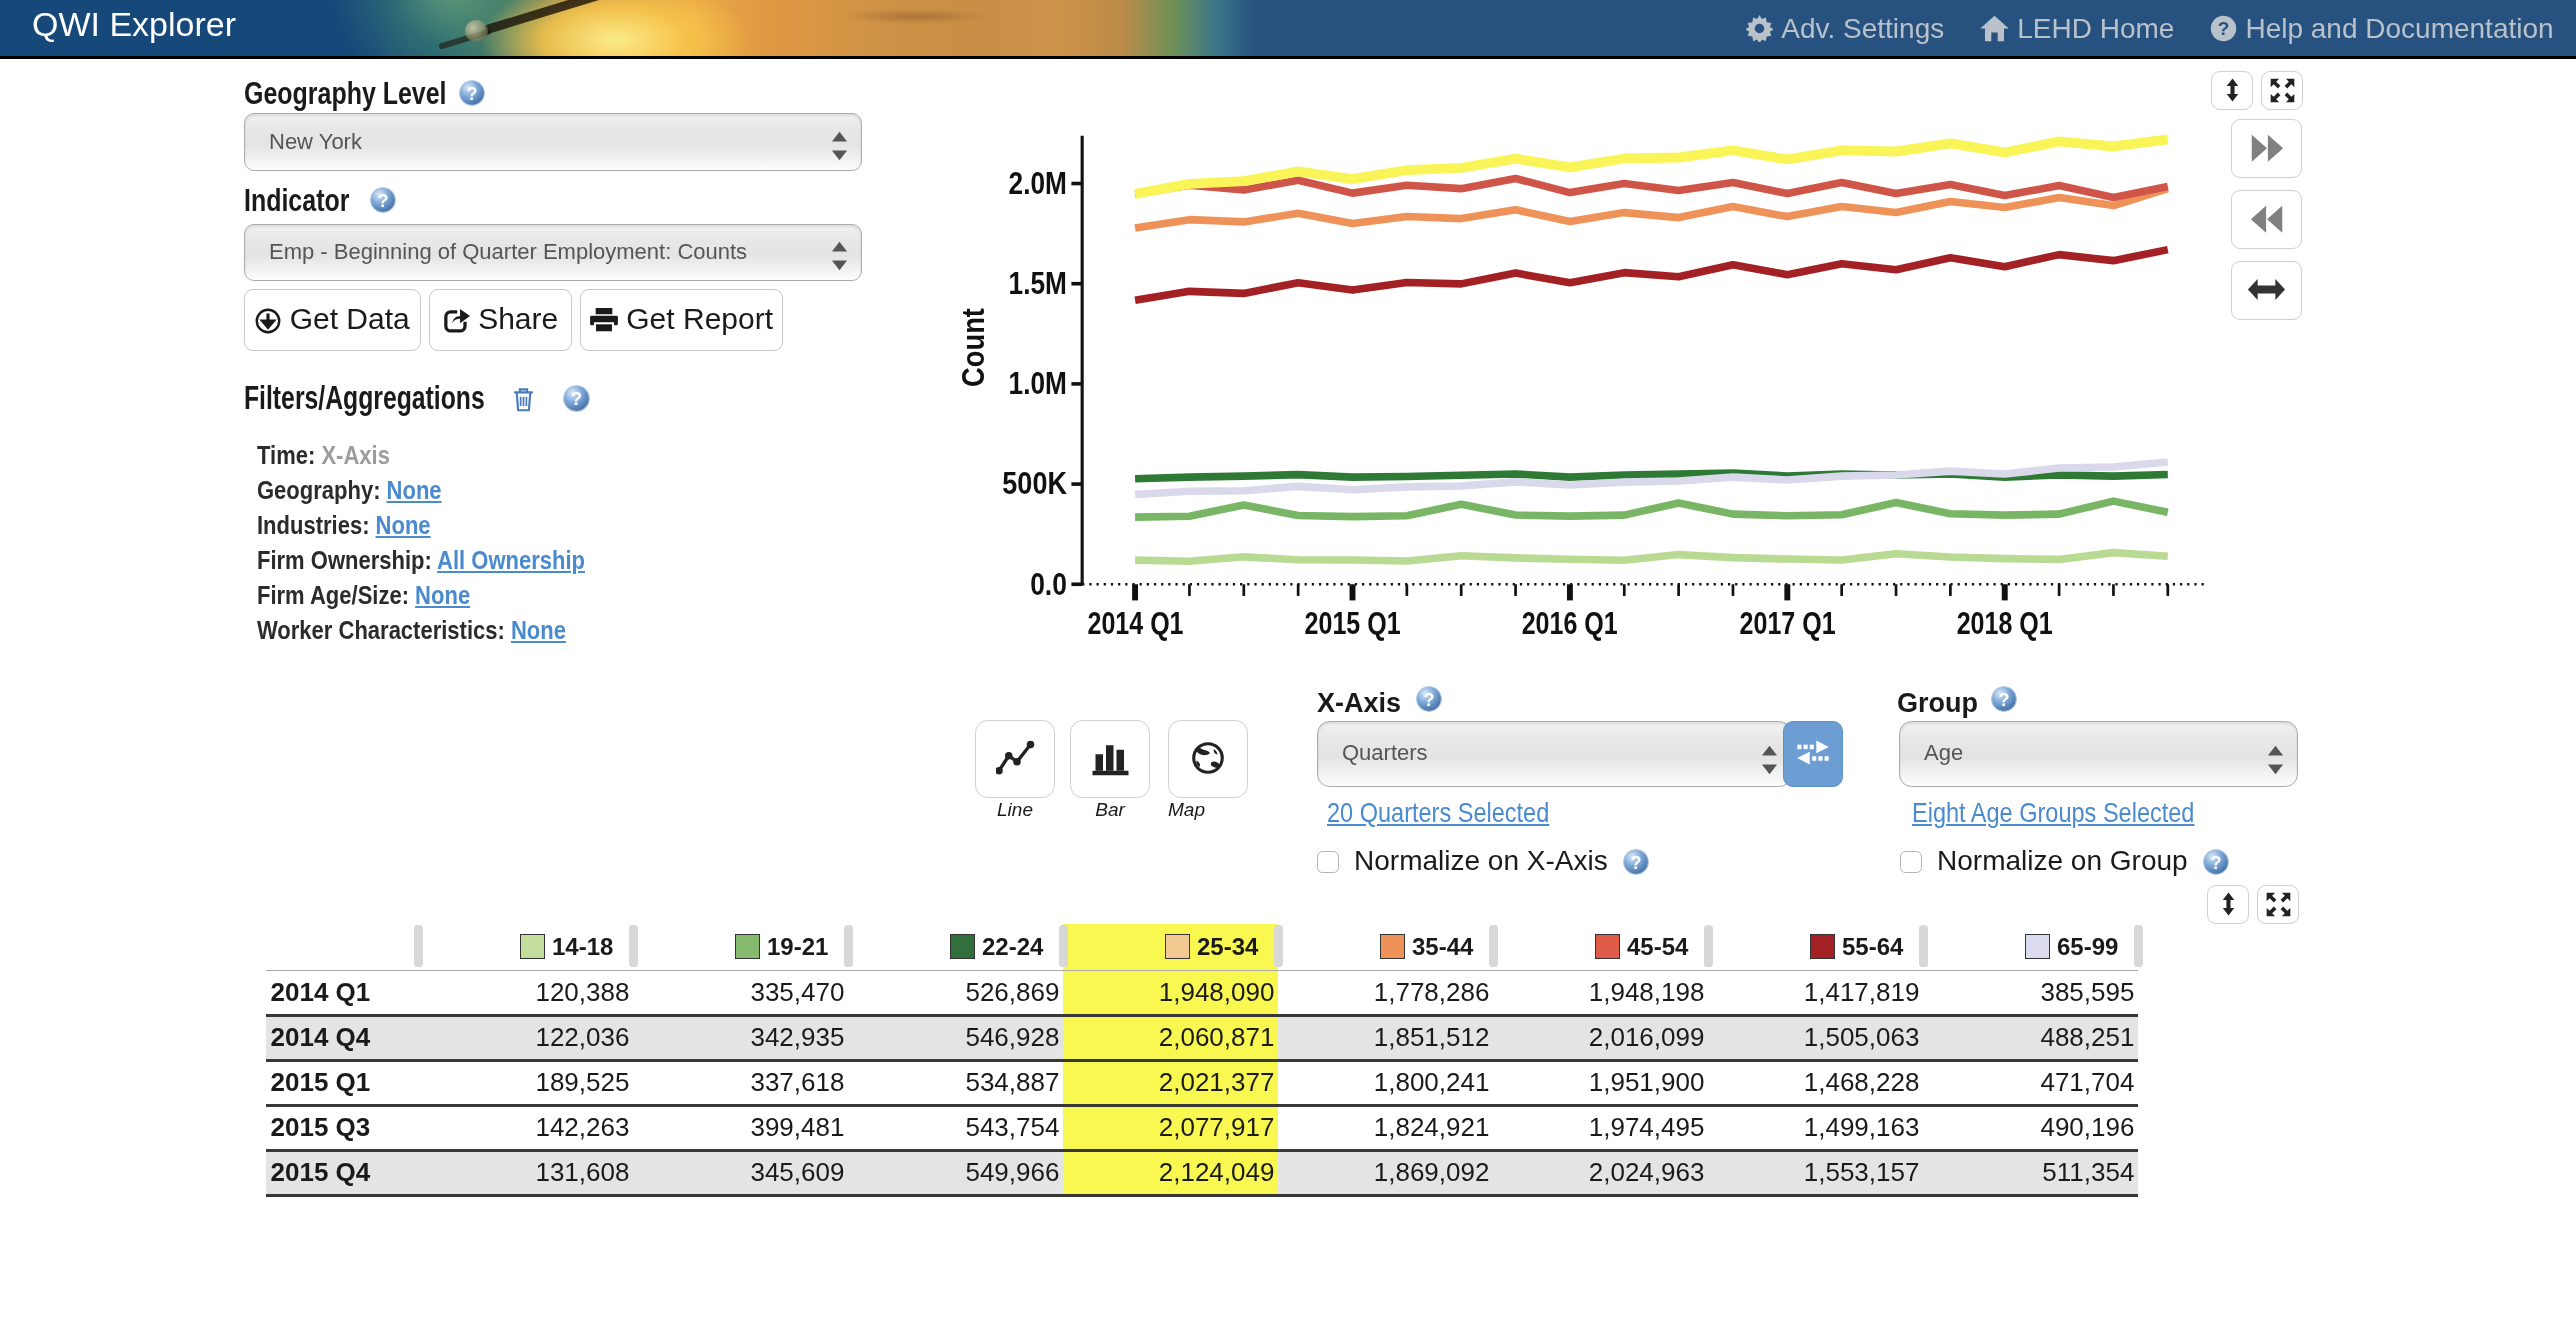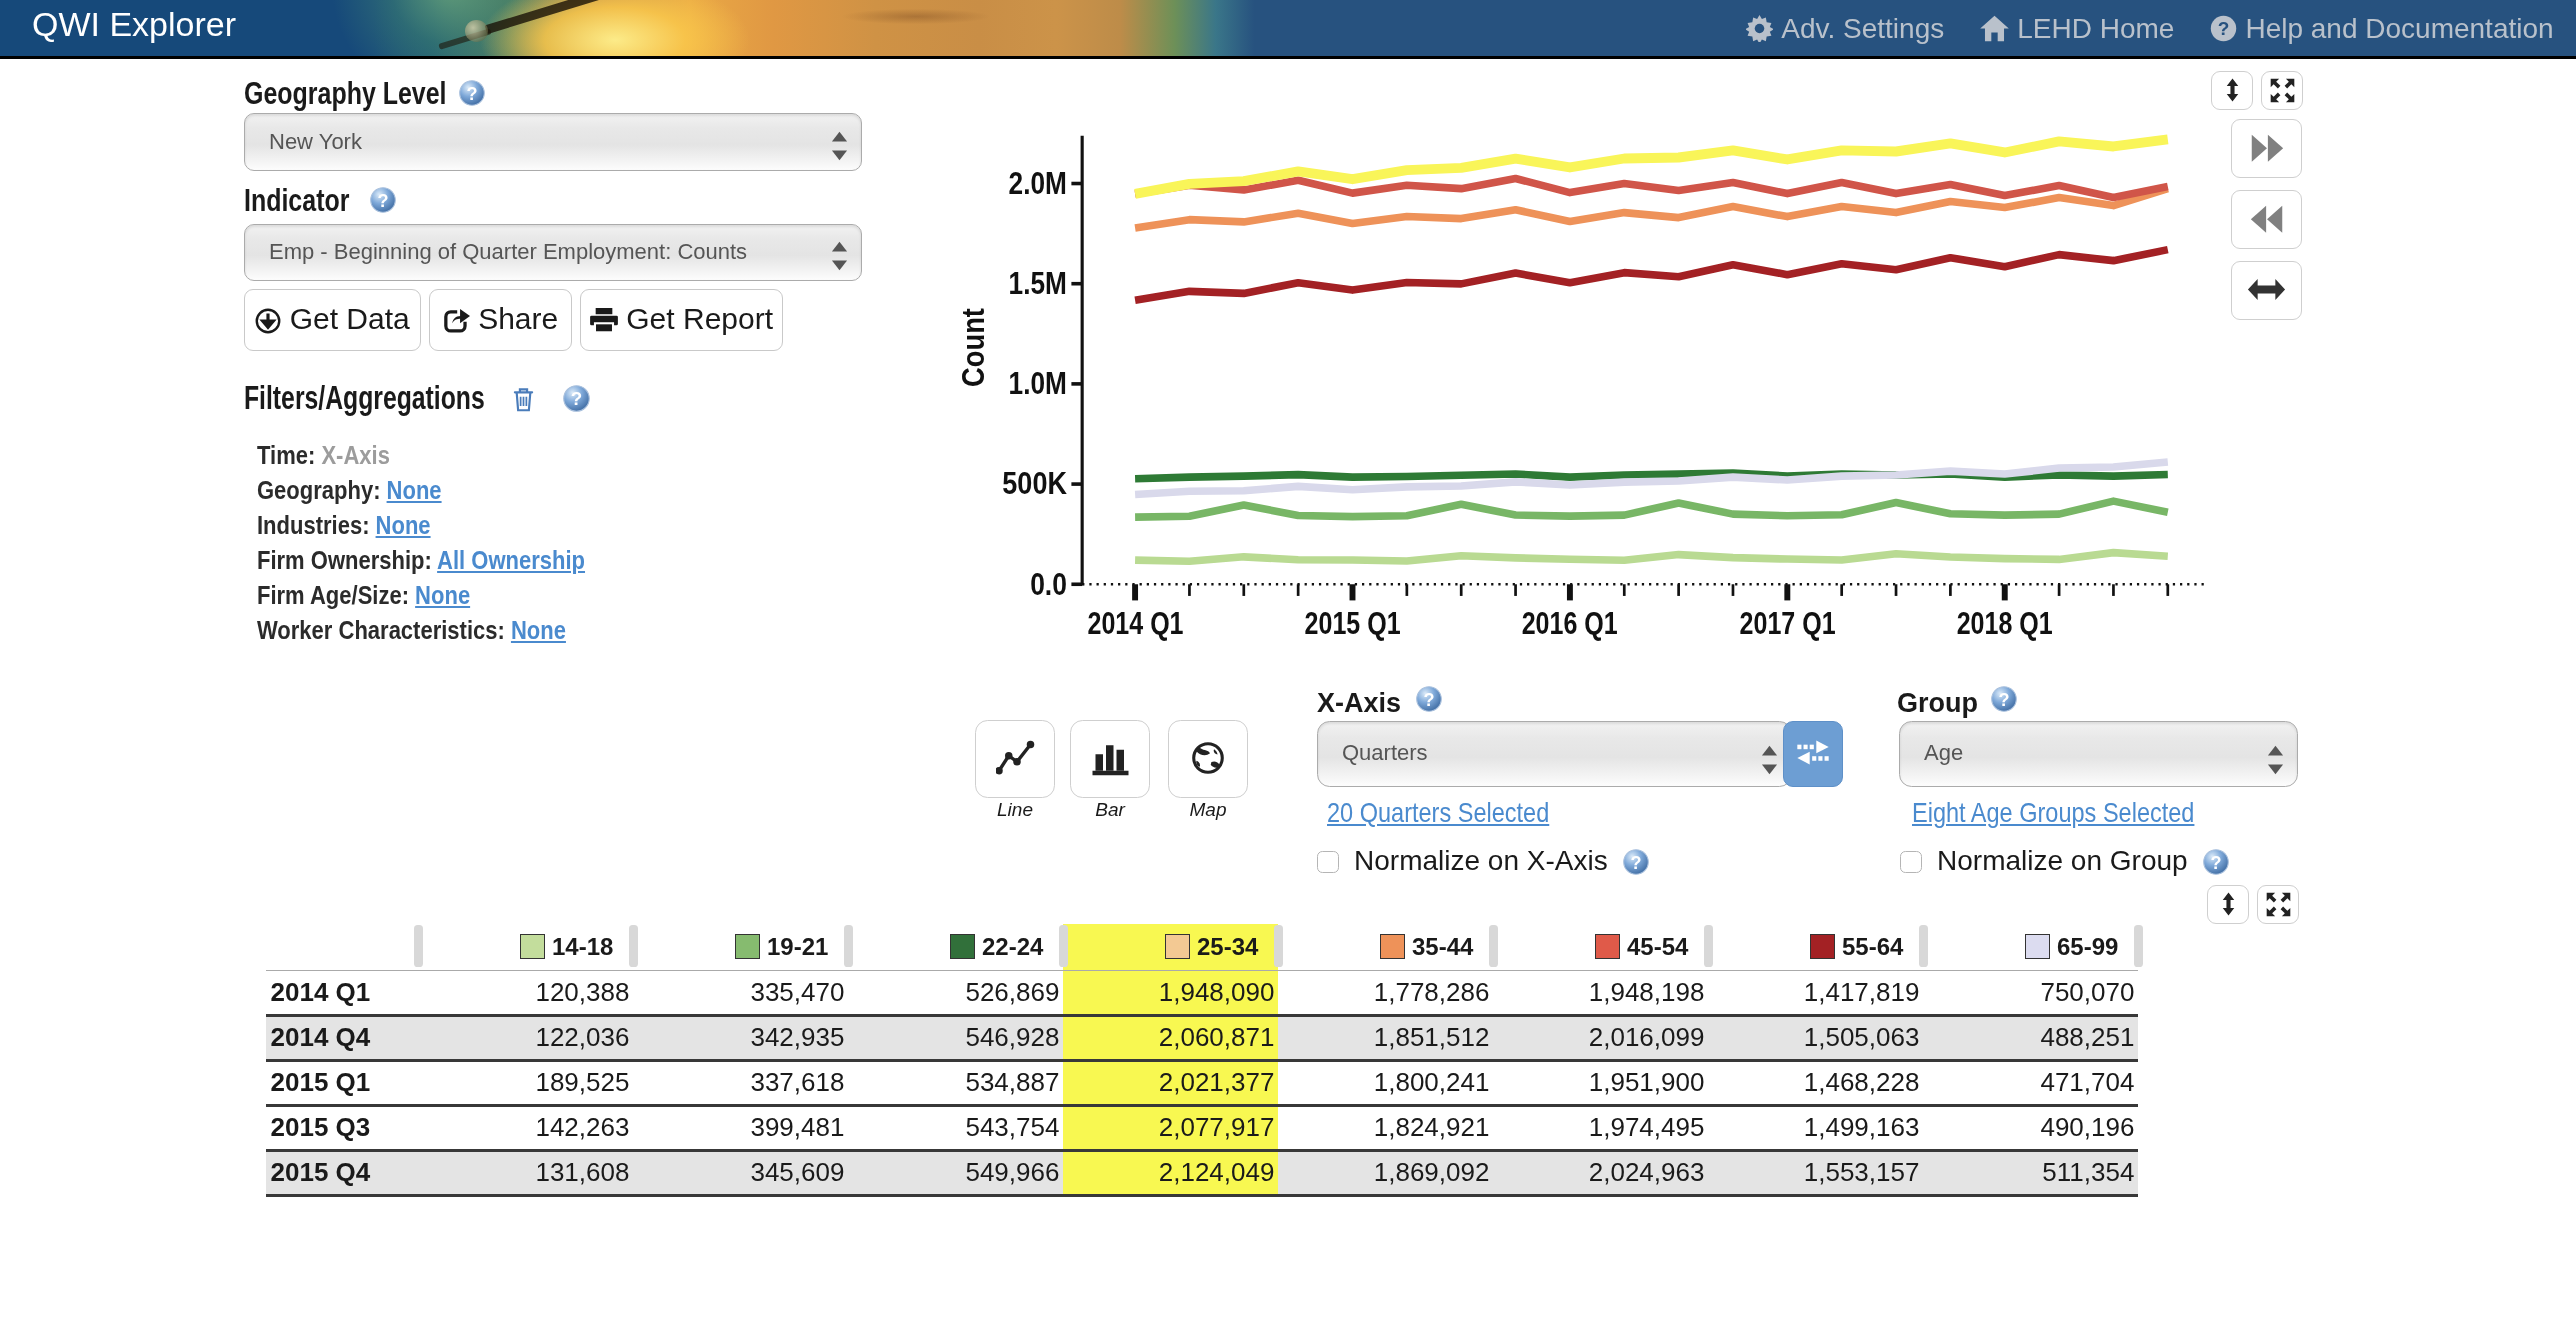--- a/index.html
+++ b/index.html
@@ -232,21 +232,21 @@
         <rect x="34" y="14" width="10" height="28"></rect>
         <rect x="2" y="42" width="48" height="6"></rect>
       </g>
     </svg></div>
 <div class="sqbtn" style="left:1168px;top:720px;width:80px;height:78px;border-radius:12.6px;padding-top:20px"><svg width="36" height="34" viewBox="0 0 52 50">
       <circle cx="26" cy="25" r="21" fill="none" stroke="#222" stroke-width="4.5"></circle>
       <path d="M13 9 c5 6 12 3 16 9 c-6 5 -15 3 -20 -3z M31 31 c6 -3 11 1 13 6 c-5 4 -11 2 -14 -2z M9 29 c4 1 6 5 5 9 c-4 -1 -6 -5 -5 -9z M35 12 c3 2 5 5 5 8 c-4 -1 -7 -4 -5 -8z" fill="#222"></path>
     </svg></div>
 <div class="abs" style="left:975px;top:799px;width:80px;text-align:center;font-size:19px;font-style:italic">Line</div>
 <div class="abs" style="left:1070px;top:799px;width:80px;text-align:center;font-size:19px;font-style:italic">Bar</div>
-<div class="abs" style="left:1168px;top:799px;width:80px;text-align:center;font-size:19px;font-style:italic">Map</div>
+<div class="abs" style="left:1168px;top:799px;width:80px;font-size:19px;font-style:italic">Map</div>
 
 <div class="abs clbl" style="left:1317px;top:688px">X-Axis<span style="position:absolute;left:99px;top:-1.8px"><svg width="26" height="26" viewBox="0 0 36 36" style="vertical-align:0px;font-size:30px">
         <defs>
           <radialGradient id="qg4" cx="35%" cy="28%" r="80%">
             <stop offset="0%" stop-color="#dcebf9"></stop>
             <stop offset="45%" stop-color="#7fa9d9"></stop>
             <stop offset="100%" stop-color="#3a679e"></stop>
           </radialGradient>
         </defs>
         <circle cx="18" cy="18" r="17" fill="url(#qg4)" stroke="#a9c0dd" stroke-width="1.5"></circle>
@@ -337,21 +337,21 @@
       </tr>
 <tr class="odd">
         <td class="rl">2014 Q1</td>
         <td class="">120,388</td>
         <td class="">335,470</td>
         <td class="">526,869</td>
         <td class="yel">1,948,090</td>
         <td class="">1,778,286</td>
         <td class="">1,948,198</td>
         <td class="">1,417,819</td>
-        <td class="">750,070</td>
+        <td class="">385,595</td>
       </tr>
 <tr class="even">
         <td class="rl">2014 Q4</td>
         <td class="">122,036</td>
         <td class="">342,935</td>
         <td class="">546,928</td>
         <td class="yel">2,060,871</td>
         <td class="">1,851,512</td>
         <td class="">2,016,099</td>
         <td class="">1,505,063</td>

